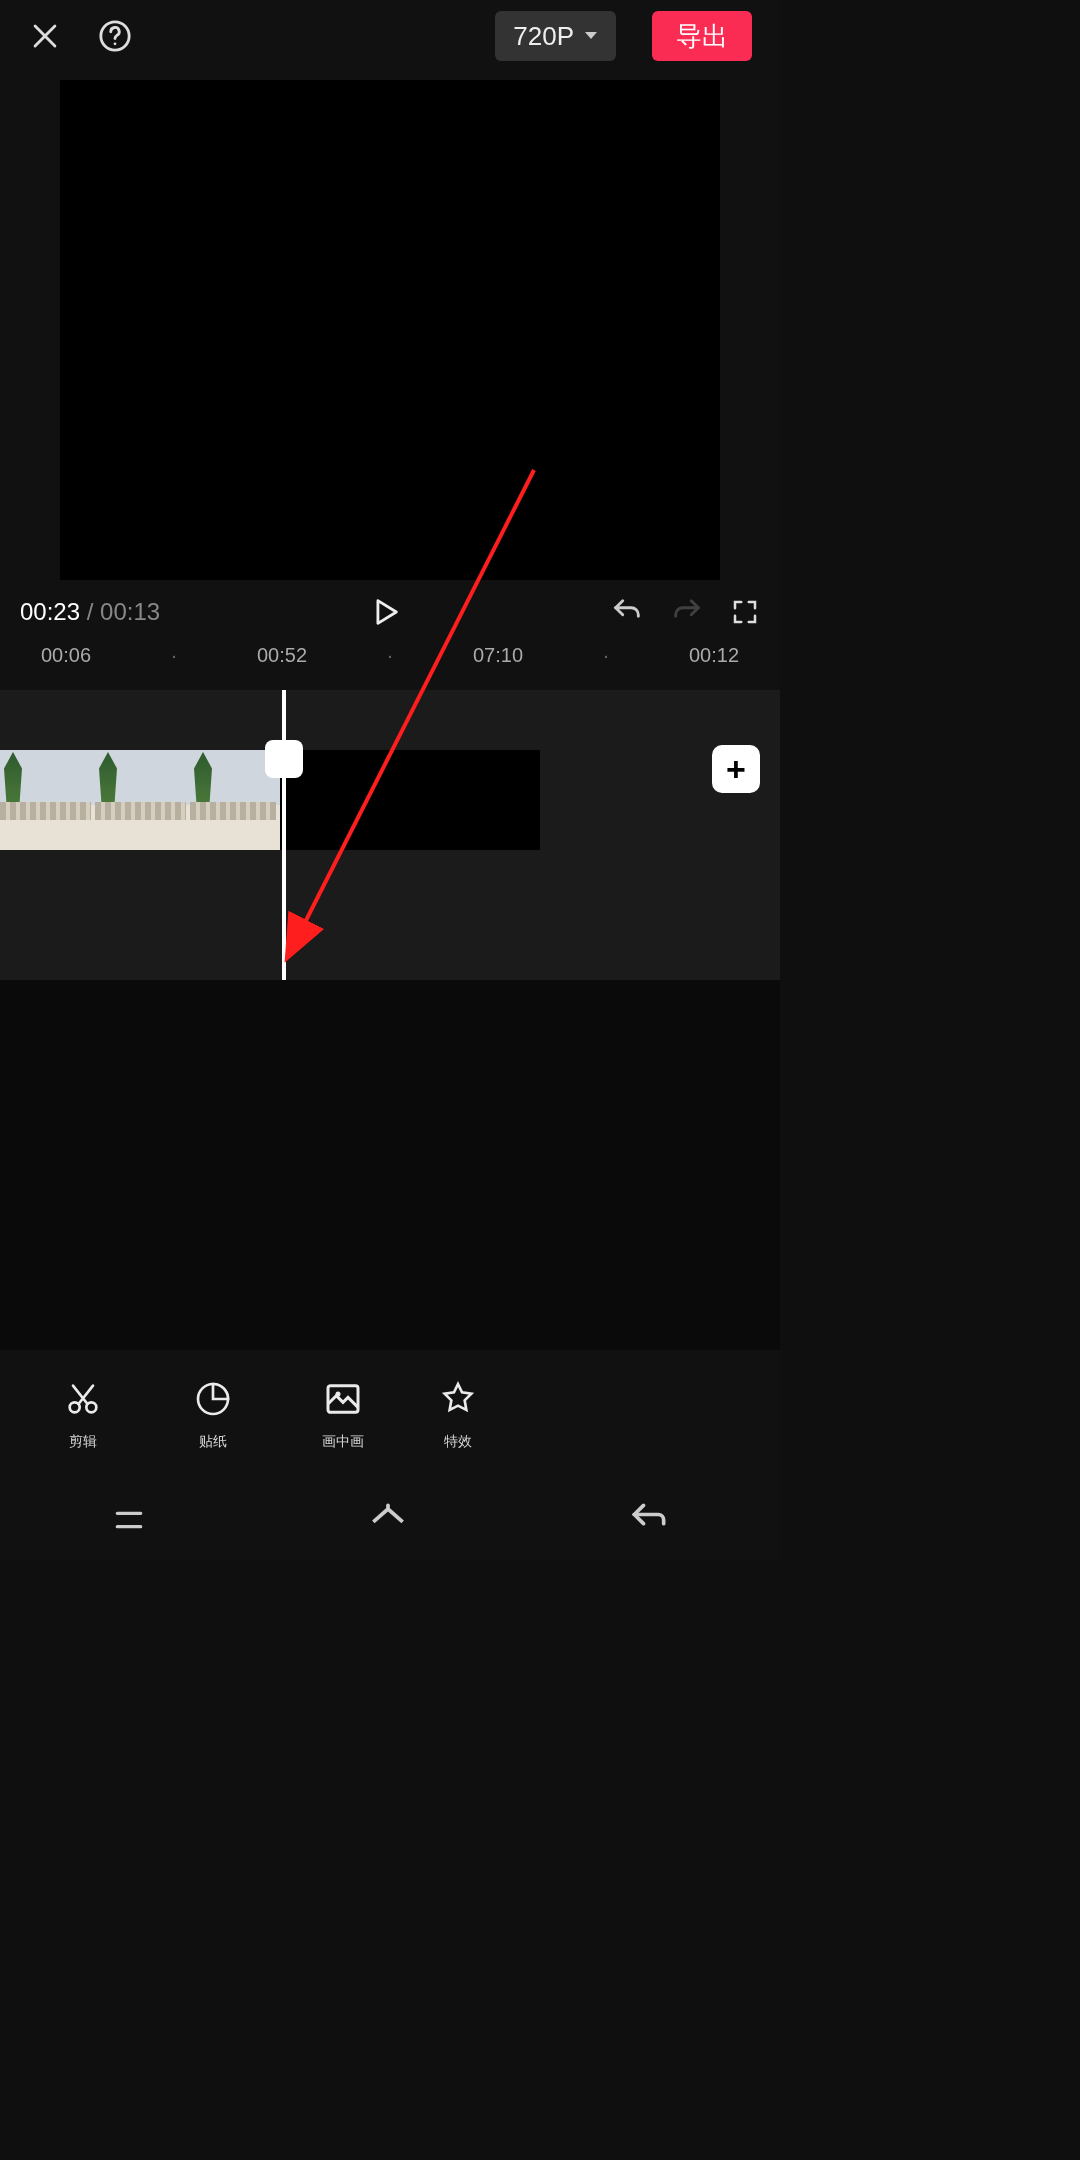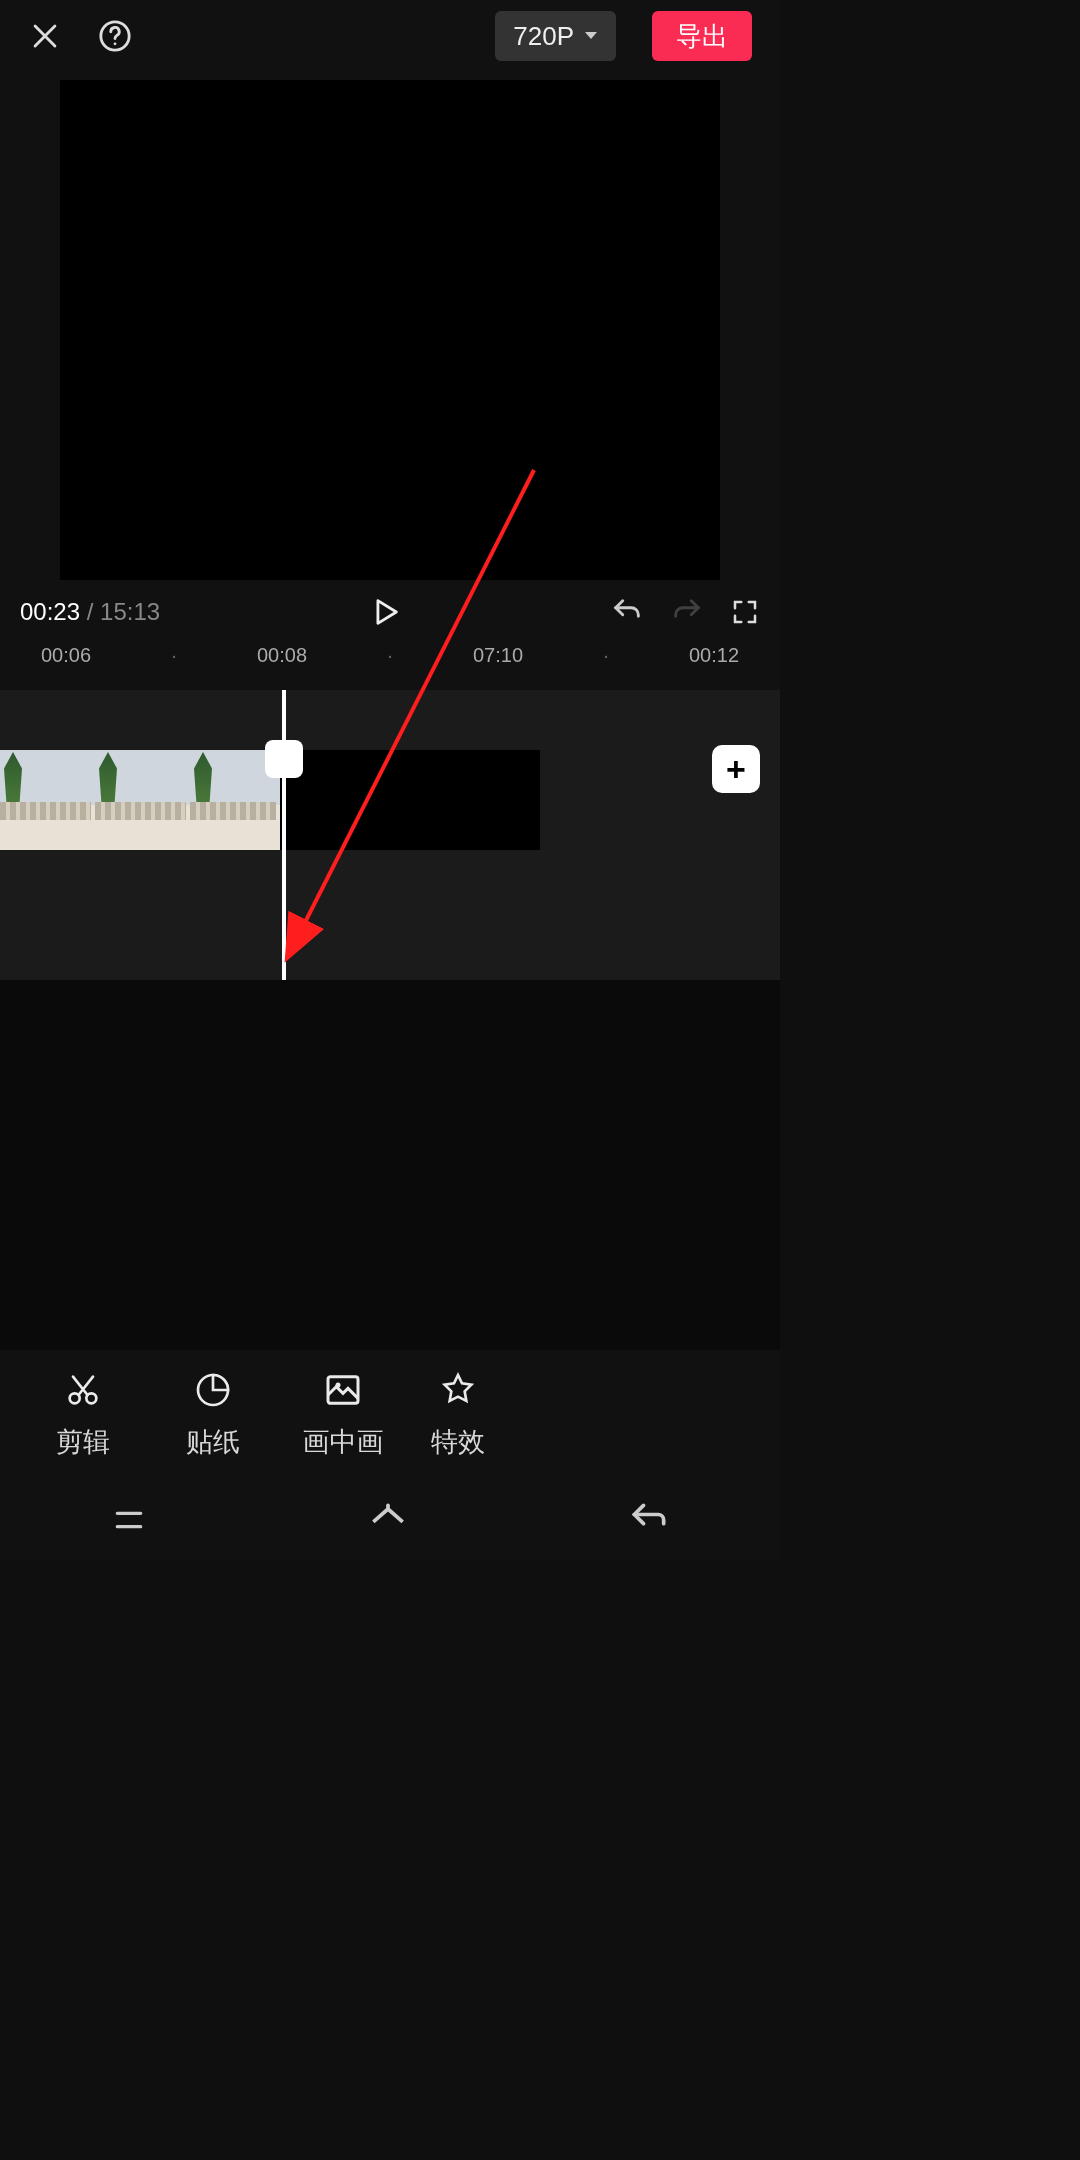--- a/index.html
+++ b/index.html
@@ -127,21 +127,21 @@
     color:#eaeaea;
     overflow:hidden;
   }
   .tool {
     flex:0 0 130px;
     display:flex; flex-direction:column; align-items:center; gap:14px;
     cursor:pointer;
   }
   .tool:last-child{ flex:0 0 100px; }
   .tool svg { width:40px; height:40px; }
-  .tool span { font-size:27px; color:#d8d8d8; }
+  .tool span { font-size:14px; color:#d8d8d8; }
 
   
   .navbar {
     height:80px;
     display:flex; align-items:center; justify-content:space-around;
     color:#ccc;
   }
 
   
   .anno-arrow {
@@ -175,21 +175,21 @@
     </div>
     <div class="export-btn">
       <span>导出</span>
     </div>
   </div>
 
   <div class="preview"></div>
 
   <div class="playbar">
     <div class="time">
-      <span>00:23</span><span class="dur"> / <span>15:13</span></span>
+      <span>00:23</span><span class="dur"> / <span>00:13</span></span>
     </div>
     <div class="grow">
       <div class="icon-btn play-icon">
         <svg width="34" height="34" viewBox="0 0 24 24" fill="none" stroke="#eee" stroke-width="2" stroke-linejoin="round">
             <path d="M7 4 L20 12 L7 20 Z"></path>
           </svg>
       </div>
     </div>
     <div class="icon-btn">
       <svg width="34" height="34" viewBox="0 0 24 24" fill="none" stroke="#ccc" stroke-width="2" stroke-linecap="round">
@@ -206,21 +206,21 @@
     <div class="icon-btn">
       <svg width="30" height="30" viewBox="0 0 24 24" fill="none" stroke="#ddd" stroke-width="2" stroke-linecap="round">
           <path d="M4 9 V4 H9 M15 4 H20 V9 M20 15 V20 H15 M9 20 H4 V15"></path>
         </svg>
     </div>
   </div>
 
   <div class="ruler">
     <div class="ruler-cell">00:06</div>
     <div class="ruler-dot">·</div>
-    <div class="ruler-cell">00:08</div>
+    <div class="ruler-cell">00:52</div>
     <div class="ruler-dot">·</div>
     <div class="ruler-cell">07:10</div>
     <div class="ruler-dot">·</div>
     <div class="ruler-cell">00:12</div>
   </div>
 
   <div class="timeline-wrap">
     <div class="clips">
       <div class="clip-thumb"></div>
       <div class="clip-thumb"></div>

